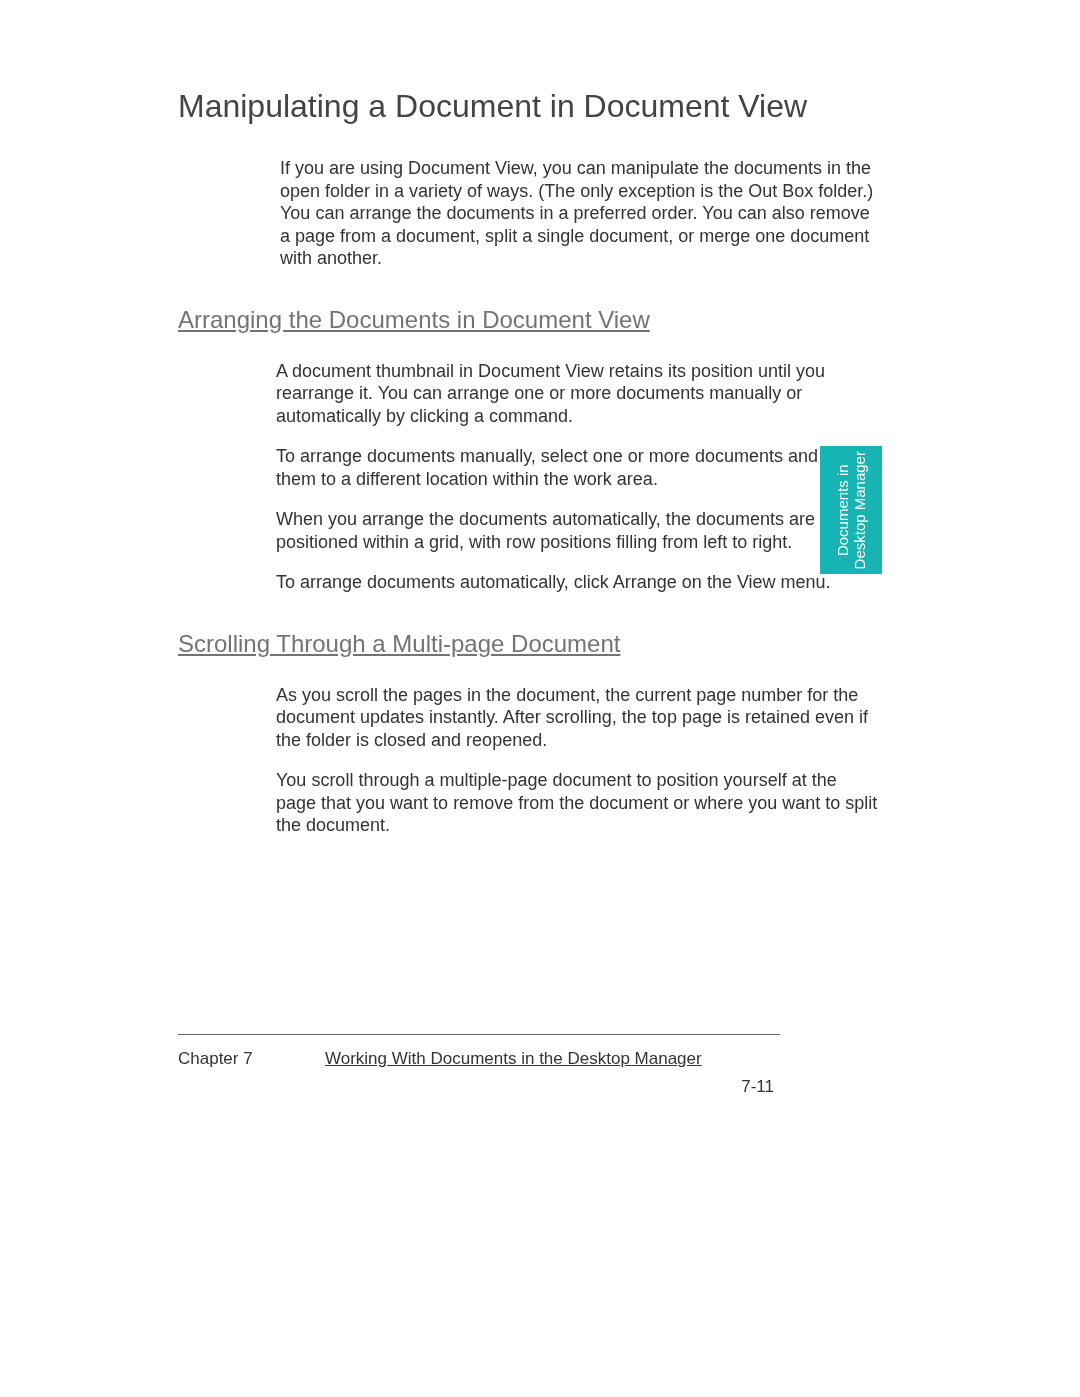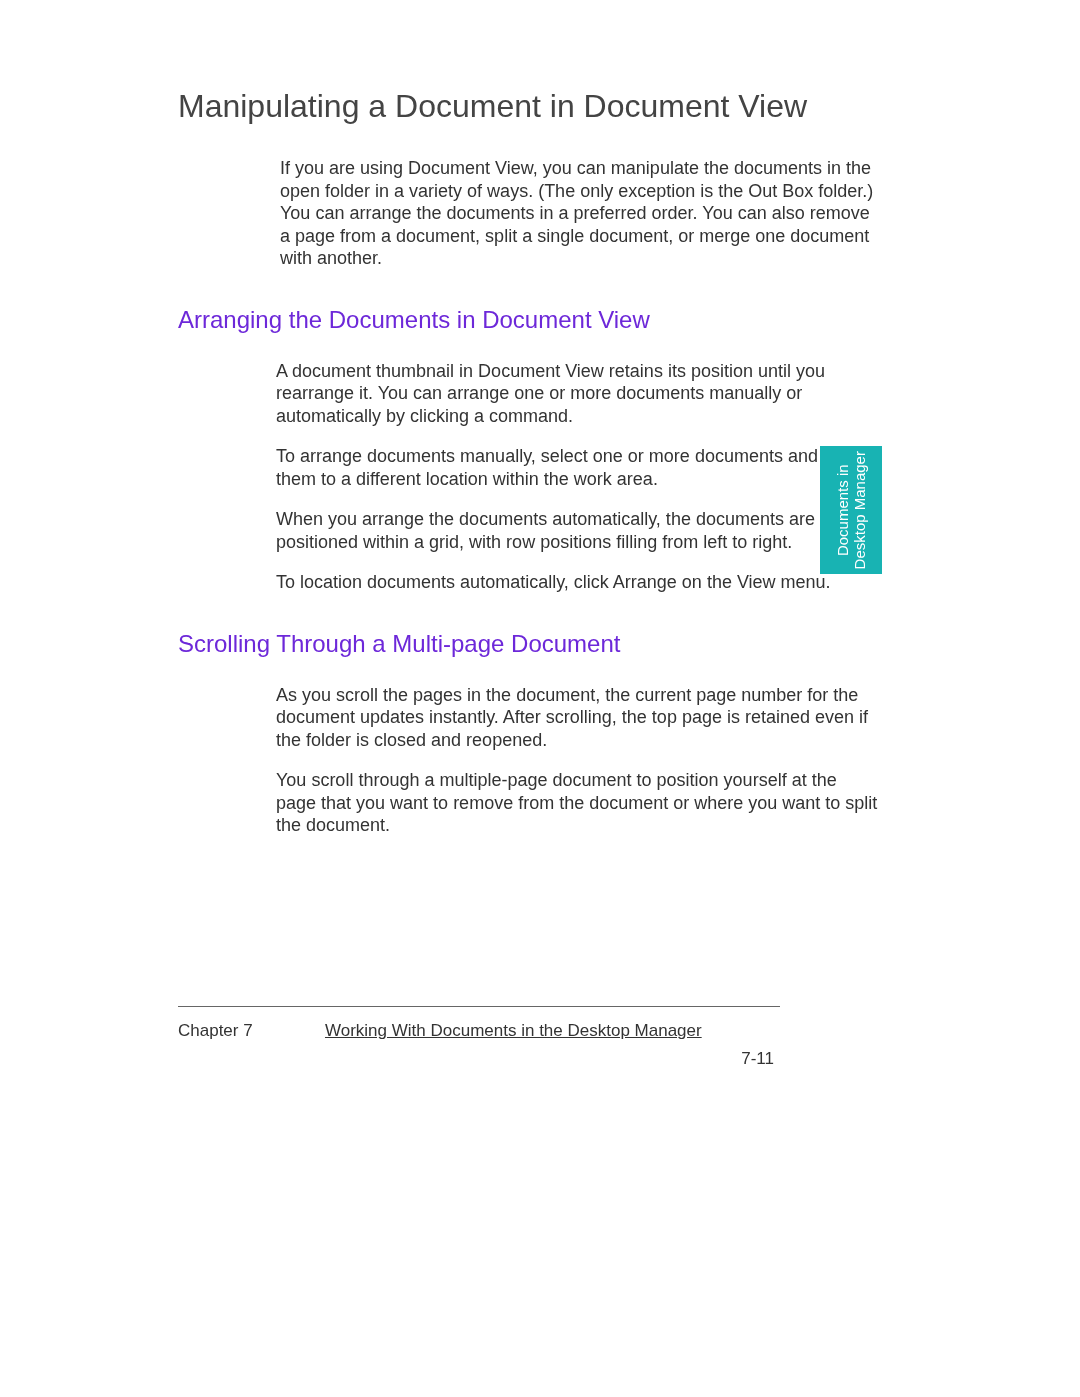--- a/index.html
+++ b/index.html
@@ -26,22 +26,23 @@
     margin-left: 102px;
     margin-right: 20px;
     font-size: 18px;
     line-height: 1.25;
     color: #333;
     margin-bottom: 36px;
   }
   h2 {
     font-size: 24px;
     font-weight: 400;
-    color: #6d28d9;
+    color: #737373;
     margin-bottom: 26px;
+    text-decoration: underline;
   }
   .body-block {
     margin-left: 98px;
     margin-right: 20px;
     margin-bottom: 36px;
   }
   .body-block p {
     font-size: 18px;
     line-height: 1.25;
     color: #333;
@@ -63,21 +64,21 @@
     color: #fff;
     font-size: 15px;
     line-height: 1.15;
     white-space: nowrap;
     text-align: center;
   }
   .footer {
     position: absolute;
     left: 178px;
     right: 300px;
-    top: 1006px;
+    top: 1034px;
   }
   .footer-line {
     border-top: 1px solid #666;
     margin-bottom: 14px;
   }
   .footer-row {
     display: flex;
     justify-content: space-between;
     font-size: 17px;
     color: #333;
@@ -93,21 +94,21 @@
 
   <h1>Manipulating a Document in Document View</h1>
 
   <p class="intro">If you are using Document View, you can manipulate the documents in the open folder in a variety of ways. (The only exception is the Out Box folder.) You can arrange the documents in a preferred order. You can also remove a page from a document, split a single document, or merge one document with another.</p>
 
   <h2>Arranging the Documents in Document View</h2>
   <div class="body-block">
     <p>A document thumbnail in Document View retains its position until you rearrange it. You can arrange one or more documents manually or automatically by clicking a command.</p>
     <p>To arrange documents manually, select one or more documents and drag them to a different location within the work area.</p>
     <p>When you arrange the documents automatically, the documents are positioned within a grid, with row positions filling from left to right.</p>
-    <p>To location documents automatically, click Arrange on the View menu.</p>
+    <p>To arrange documents automatically, click Arrange on the View menu.</p>
   </div>
 
   <h2>Scrolling Through a Multi-page Document</h2>
   <div class="body-block">
     <p>As you scroll the pages in the document, the current page number for the document updates instantly. After scrolling, the top page is retained even if the folder is closed and reopened.</p>
     <p>You scroll through a multiple-page document to position yourself at the page that you want to remove from the document or where you want to split the document.</p>
   </div>
 
 </div>
 

